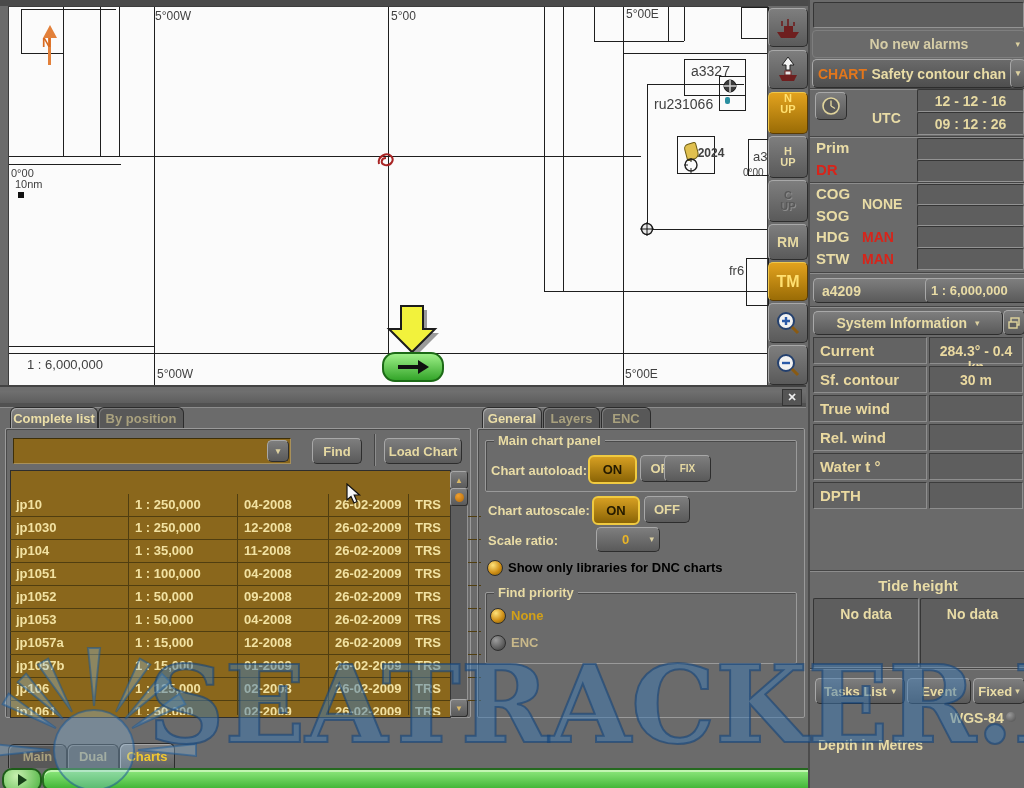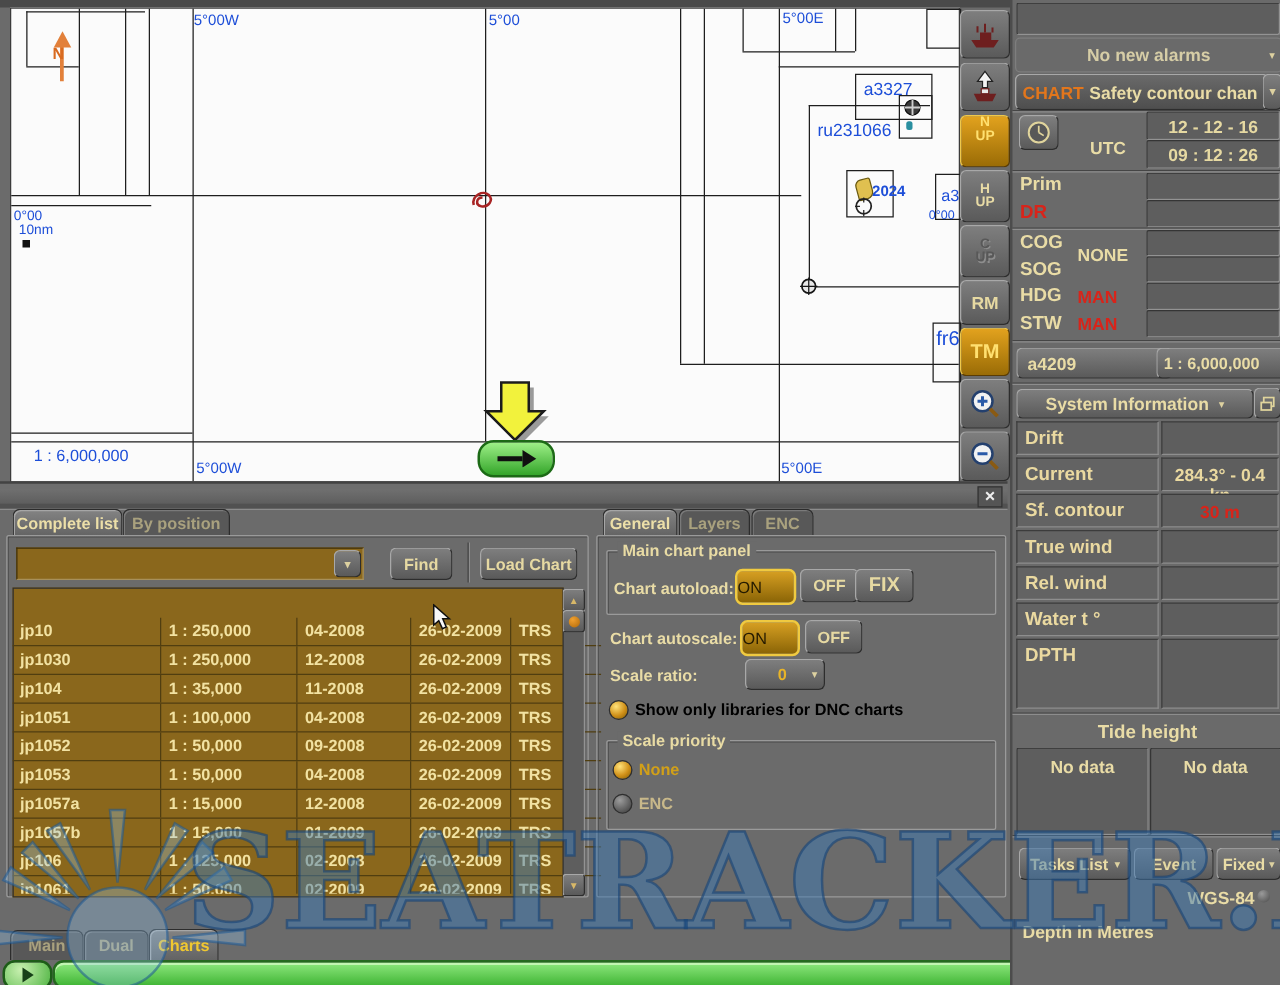--- a/index.html
+++ b/index.html
@@ -3,28 +3,28 @@
 <meta charset="utf-8">
 <style>
   html,body{margin:0;padding:0}
   body{width:1024px;height:788px;font-family:"Liberation Sans",sans-serif;overflow:hidden}
   #screen{position:relative;width:1024px;height:788px;background:#6b6b6b;overflow:hidden}
   .abs{position:absolute}
   
   #map{position:absolute;left:8px;top:6px;width:758px;height:378px;background:#fbfbfb;border:1px solid #3c3c3c}
   .ln{position:absolute;background:#1e1e1e}
   .box{position:absolute;border:1px solid #1e1e1e}
-  .maplbl{position:absolute;color:#1d4ed8;font-size:12px;white-space:nowrap}
+  .maplbl{position:absolute;color:#404040;font-size:12px;white-space:nowrap}
   
   .cr{color:#e9dca6}
   .b{font-weight:bold}
   .raised{background:linear-gradient(180deg,#7e7e7e,#5a5a5a);border:1px solid;border-color:#a8a8a8 #2d2d2d #2d2d2d #a8a8a8;border-radius:5px}
   .btn{display:flex;align-items:center;justify-content:center;color:#e6d9a2;font-weight:bold}
   .inset{background:#5e5e5e;border:1px solid;border-color:#353535 #939393 #939393 #353535;border-radius:2px}
-  .amber{background:linear-gradient(180deg,#d69f22,#8a6406);border:2px solid #f0ca40;border-radius:6px;color:#241a00;display:flex;align-items:center;font-weight:normal}
+  .amber{background:linear-gradient(180deg,#d69f22,#8a6406);border:2px solid #f0ca40;border-radius:6px;color:#241a00;display:flex;align-items:center;justify-content:center;font-weight:bold}
   .grh{position:absolute;border-top:1px solid #454545;border-bottom:1px solid #8d8d8d;height:0}
   .tab{position:absolute;border-radius:6px 6px 0 0;border:1px solid #2c2c2c;border-bottom:none;display:flex;align-items:center;justify-content:center;font-weight:bold;font-size:13px}
   .tab.on{background:linear-gradient(#838383,#636363);color:#ecdfa8;box-shadow:inset 1px 1px 0 #a6a6a6}
   .tab.off{background:#585858;color:#a9a17e;box-shadow:inset 1px 1px 0 #7a7a7a}
   .dd{color:#ddd1a0;font-size:9px;line-height:9px}
   
   #tbl{position:absolute;left:10px;top:470px;width:439px;height:246px;background:#8a671c;border:1px solid #2e2e2e}
   #thead{position:absolute;left:10px;top:470px;width:439px;height:23px;display:flex;gap:2px;background:#6b6b6b;padding:1px}
   .hcell{background:linear-gradient(#848484,#616161);border:1px solid;border-color:#a8a8a8 #303030 #303030 #a8a8a8;border-radius:3px;color:#e8dba4;font-size:13px;font-weight:bold;padding:1px 0 0 5px;white-space:nowrap;overflow:hidden}
   #tbody{position:absolute;left:10px;top:494px;width:471px;height:221px;overflow:hidden}
@@ -105,21 +105,21 @@
       <i class="abs" style="left:34px;top:18px;width:0;height:0;border-left:7px solid transparent;border-right:7px solid transparent;border-bottom:13px solid #e2803a"></i>
       <i class="abs" style="left:39px;top:30px;width:3px;height:28px;background:#e2803a"></i>
       <span class="abs b" style="left:33px;top:28px;color:#d86a20;font-size:13px">N</span>
     </div>
 
     <span class="maplbl" style="left:682px;top:56px;font-size:14px">a3327</span>
     <span class="maplbl" style="left:645px;top:89px;font-size:14px">ru231066</span>
     <span class="maplbl b" style="left:682px;top:139px;font-size:12px">a2024</span>
     <span class="maplbl" style="left:744px;top:142px;font-size:13px">a3</span>
     <span class="maplbl" style="left:734px;top:160px;font-size:10px">0°00</span>
-    <span class="maplbl" style="left:740px;top:256px;font-size:16px">fr6</span>
+    <span class="maplbl" style="left:720px;top:256px;font-size:13px">fr6</span>
 
     <svg class="abs" style="left:712px;top:70px" width="18" height="18">
       <circle cx="9" cy="9" r="6" fill="#3a3a3a" stroke="#111"></circle>
         <path d="M3 9h12M9 3v12" stroke="#cfcfcf" stroke-width="1.5"></path>
     </svg>
     <i class="abs" style="left:716px;top:90px;width:5px;height:7px;background:#2a8fa0;border-radius:2px"></i>
     <i class="abs" style="left:676px;top:136px;width:11px;height:15px;background:#e0c050;border:1px solid #6a5a10;border-radius:5px 2px 6px 2px;transform:rotate(-15deg)"></i>
     <svg class="abs" style="left:674px;top:150px" width="17" height="17">
       <circle cx="8" cy="8" r="6" fill="none" stroke="#222" stroke-width="1.4"></circle>
         <path d="M8 1v4M8 11v5M1 8h4" stroke="#222"></path>
@@ -328,21 +328,21 @@
 
     <div class="gbox" style="left:485px;top:440px;width:310px;height:50px"></div>
     <span class="glabel" style="left:494px;top:433px">Main chart panel</span>
     <span class="abs b cr" style="left:491px;top:463px;font-size:13px">Chart autoload:</span>
     <div class="abs amber" style="left:588px;top:455px;width:45px;height:25px;font-size:13px">
         <span>ON</span>
       </div>
     <div class="abs raised btn" style="left:640px;top:455px;width:45px;height:25px;font-size:13px">
         <span>OFF</span>
       </div>
-    <div class="abs raised btn" style="left:684px;top:455px;width:45px;height:25px;font-size:16px">
+    <div class="abs raised btn" style="left:664px;top:455px;width:45px;height:25px;font-size:10px">
         <span>FIX</span>
       </div>
 
     <span class="abs b cr" style="left:488px;top:503px;font-size:13px">Chart autoscale:</span>
     <div class="abs amber" style="left:592px;top:496px;width:44px;height:25px;font-size:13px">
         <span>ON</span>
       </div>
     <div class="abs raised btn" style="left:644px;top:496px;width:44px;height:25px;font-size:13px">
         <span>OFF</span>
       </div>
@@ -350,21 +350,21 @@
     <span class="abs b cr" style="left:488px;top:533px;font-size:13px">Scale ratio:</span>
     <div class="abs raised" style="left:596px;top:527px;width:52px;height:23px;display:flex;align-items:center;justify-content:space-between;padding:0 5px">
       <span class="b" style="color:#e8b428;font-size:13px;flex:1;text-align:center">0</span>
       <span class="dd">▾</span>
     </div>
 
     <i class="radio sel" style="left:487px;top:560px"></i>
     <span class="abs b" style="left:508px;top:560px;color:#000000;font-size:13px">Show only libraries for DNC charts</span>
 
     <div class="gbox" style="left:485px;top:592px;width:310px;height:70px"></div>
-    <span class="glabel" style="left:494px;top:585px">Scale priority</span>
+    <span class="glabel" style="left:494px;top:585px">Find priority</span>
     <i class="radio sel" style="left:490px;top:608px"></i>
     <span class="abs b" style="left:511px;top:608px;color:#d2a018;font-size:13px">None</span>
     <i class="radio un" style="left:490px;top:635px"></i>
     <span class="abs b" style="left:511px;top:635px;color:#c8b88a;font-size:13px">ENC</span>
   </div>
 
   <div class="tab off" style="left:8px;top:744px;width:57px;height:23px">
       <span>Main</span>
     </div>
   <div class="tab off" style="left:67px;top:744px;width:50px;height:23px">
@@ -445,24 +445,20 @@
     </div>
     <div class="abs raised btn" style="left:193px;top:310px;width:20px;height:23px">
       <svg width="12" height="12">
         <rect x="3" y="1" width="8" height="7" fill="none" stroke="#e0d49c" stroke-width="1.4"></rect>
         <rect x="1" y="5" width="8" height="6" fill="#5e5e5e" stroke="#e0d49c" stroke-width="1.4"></rect>
       </svg>
     </div>
 
     <div id="sysgrid" class="abs" style="left:3px;top:337px;width:210px">
 
-    <div class="srow">
-          <span class="sl">Drift</span>
-          <span class="sv"></span>
-        </div>
         <div class="srow">
           <span class="sl">Current</span>
           <span class="sv">284.3° - 0.4 kn</span>
         </div>
         <div class="srow">
           <span class="sl">Sf. contour</span>
           <span class="sv">30 m</span>
         </div>
         <div class="srow">
           <span class="sl">True wind</span>

